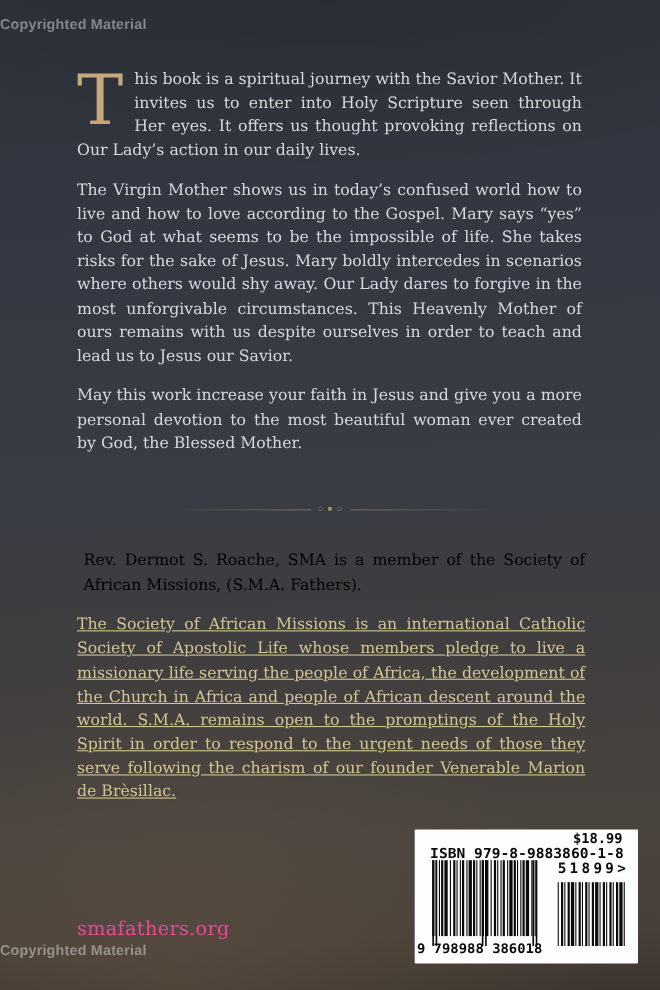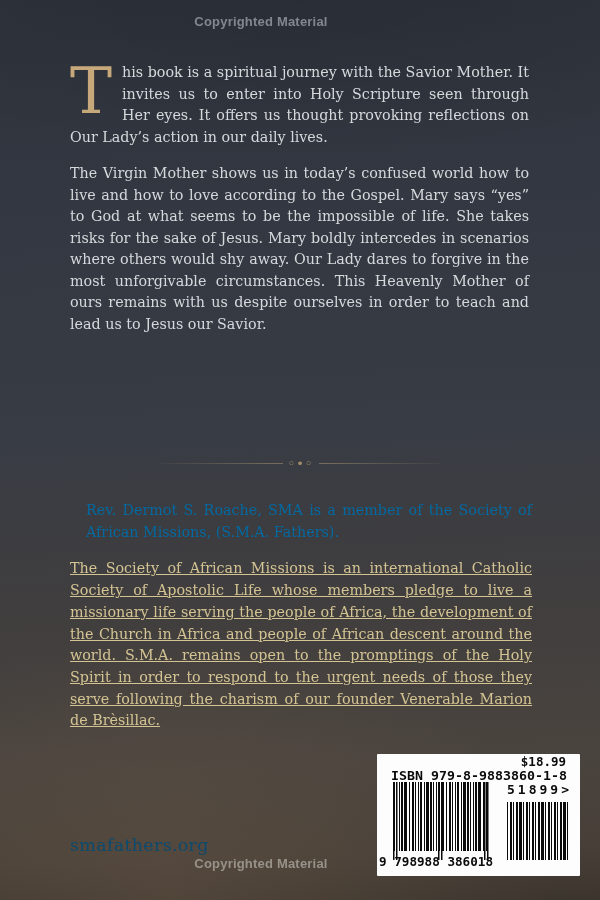--- a/index.html
+++ b/index.html
@@ -8,21 +8,21 @@
     overflow: hidden;
     position: relative;
     font-family: "DejaVu Serif", serif;
     background:
       radial-gradient(140% 30% at 50% 0%, rgba(0,0,0,0.10), rgba(0,0,0,0) 60%),
       radial-gradient(90% 42% at 28% 100%, rgba(122,100,78,0.30), rgba(0,0,0,0) 72%),
       linear-gradient(178deg, #2d323b 0%, #333842 25%, #383c44 48%, #413e3e 68%, #4a443e 84%, #473f38 94%, #3c352e 100%);
   }
   .copyright {
     position: absolute; left: 0; width: 522px;
-    text-align: center;
+    text-align: left;
     font-family: "Liberation Sans", sans-serif;
     font-weight: bold; font-size: 13px;
     letter-spacing: 0.2px;
   }
   .copyright.top { top: 14px; color: #83878e; }
   .copyright.bottom { top: 856px; color: #98928a; }
 
   .synopsis {
     position: absolute; left: 70px; width: 459px; top: 62px;
     color: #d6d9dc;
@@ -48,26 +48,26 @@
     color: #a18e6c; font-size: 13px; line-height: 13px;
     padding: 0 5px; letter-spacing: 1px;
     font-family: "DejaVu Sans", sans-serif;
   }
 
   .bios {
     position: absolute; left: 70px; width: 462px; top: 500px;
     font-size: 14.3px; line-height: 21.7px;
     text-align: justify;
   }
-  .author-bio { color: #0369a1; margin: 0 0 15px 16px; }
+  .author-bio { color: #000000; margin: 0 0 15px 6px; }
   .society-bio { color: #d4c493; margin: 0; text-decoration: underline; }
 
   .website {
     position: absolute; left: 70px; top: 835px;
-    color: #0c4a6e; font-size: 17.5px;
+    color: #ec4899; font-size: 17.5px;
     letter-spacing: 0.3px;
   }
 
   .barcode-block {
     position: absolute; left: 377px; top: 754px;
     width: 203px; height: 122px;
     background: #fdfdfd; border-radius: 1px;
   }
   .barcode-block svg { position: absolute; inset: 0; }
   .bc-text {
@@ -76,20 +76,21 @@
   }
 </style>
 </head>
 <body>
 
 <div class="copyright top">Copyrighted Material</div>
 
 <div class="synopsis">
   <p><span class="dropcap">T</span><span>his book is a spiritual journey with the Savior Mother. It invites us to enter into Holy Scripture seen through Her eyes. It offers us thought provoking reflections on Our Lady’s action in our daily lives.</span></p>
   <p>The Virgin Mother shows us in today’s confused world how to live and how to love according to the Gospel. Mary says “yes” to God at what seems to be the impossible of life. She takes risks for the sake of Jesus. Mary boldly intercedes in scenarios where others would shy away. Our Lady dares to forgive in the most unforgivable circumstances. This Heavenly Mother of ours remains with us despite ourselves in order to teach and lead us to Jesus our Savior.</p>
+  <p>May this work increase your faith in Jesus and give you a more personal devotion to the most beautiful woman ever created by God, the Blessed Mother.</p>
 </div>
 
 <div class="divider">
   <span class="line"></span>
   <span class="orn">◦•◦</span>
   <span class="line right"></span>
 </div>
 
 <div class="bios">
   <p class="author-bio">Rev. Dermot S. Roache, SMA is a member of the Society of African Missions, (S.M.A. Fathers).</p>

